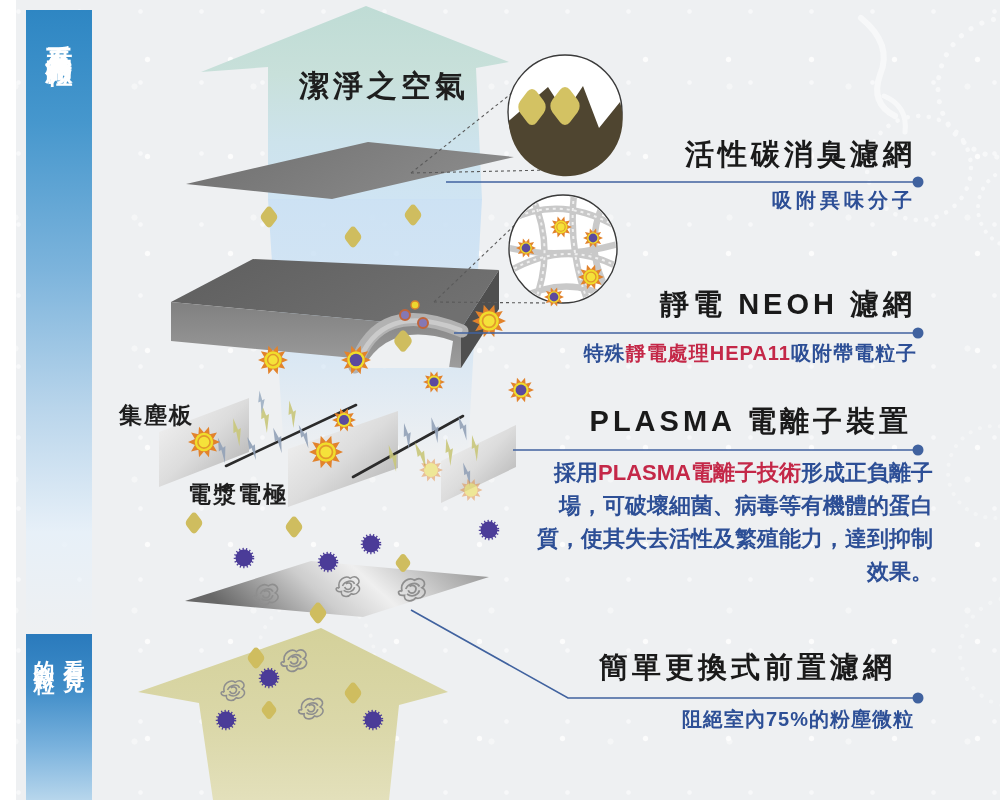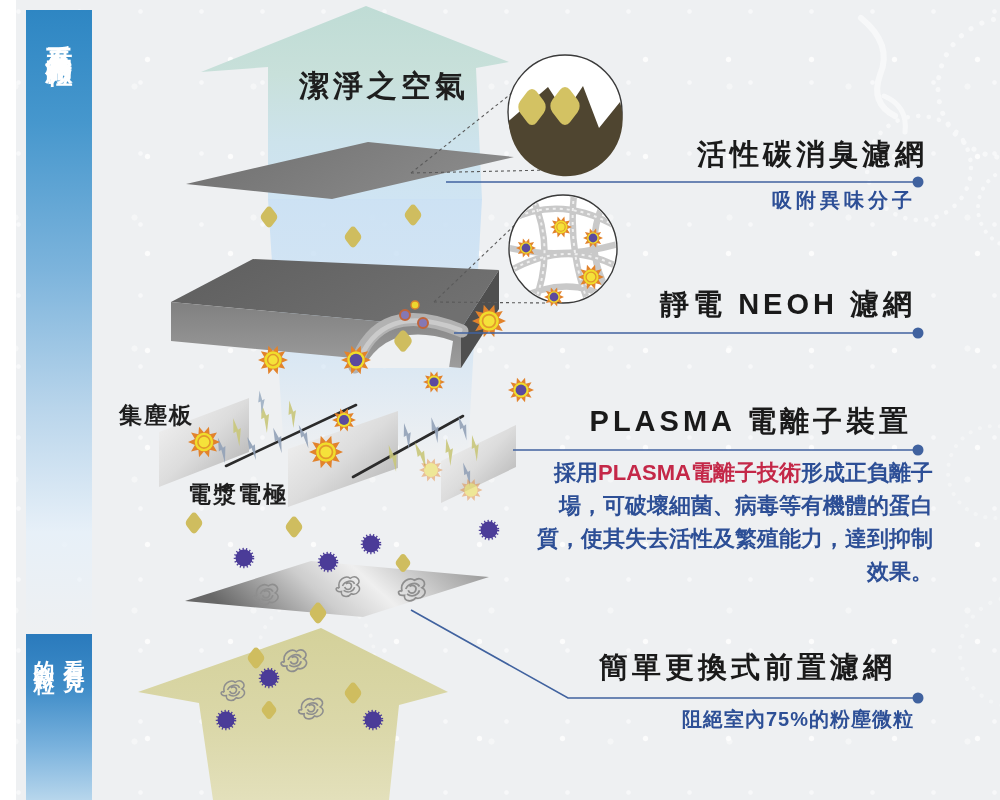--- a/index.html
+++ b/index.html
@@ -33,21 +33,21 @@
   
   .diag-label{color:#1e1e1e;font-weight:bold;}
   .clean-air{left:283px;top:66px;font-size:30px;letter-spacing:4px;}
   .dirty-air{left:176px;top:745px;font-size:26px;letter-spacing:3px;}
   .collector{left:103px;top:400px;font-size:23px;letter-spacing:2px;}
   .electrode{left:172px;top:479px;font-size:23px;letter-spacing:2px;}
 
   
   .sec-title{color:#1a1a1a;font-weight:bold;font-size:29px;letter-spacing:4px;text-align:right;}
   .sec-sub{color:#2d4f96;font-weight:bold;font-size:20px;}
-  .t1{right:88px;top:135px;}
+  .t1{right:100px;top:135px;}
   .s1{right:100px;top:187px;letter-spacing:4px;}
   .t2{right:100px;top:285px;}
   .s2{right:99px;top:340px;letter-spacing:1px;}
   .t3{right:104px;top:402px;text-align:right;}
   .t4{right:120px;top:648px;text-align:center;}
   .s4{right:102px;top:706px;letter-spacing:1px;}
   .para{left:519px;top:456px;width:398px;font-size:22px;line-height:33px;
         font-weight:bold;color:#2d4f96;white-space:normal;text-align:right;}
   .red{color:#c42848;}
 </style>
@@ -353,20 +353,21 @@
 </div>
 
 <div class="txt diag-label clean-air">潔淨之空氣</div>
 <div class="txt diag-label collector">集塵板</div>
 <div class="txt diag-label electrode">電漿電極</div>
 
 <div class="txt sec-title t1">活性碳消臭濾網</div>
 <div class="txt sec-sub s1">吸附異味分子</div>
 
 <div class="txt sec-title t2">靜電 NEOH 濾網</div>
+<div class="txt sec-sub s2"><span>特殊</span><span class="red">靜電處理HEPA11</span><span>吸附帶電粒子</span></div>
 
 <div class="txt sec-title t3">PLASMA 電離子裝置</div>
 <div class="txt para"><span>採用</span><span class="red">PLASMA電離子技術</span><span>形成正負離子場，可破壞細菌、病毒等有機體的蛋白質，使其失去活性及繁殖能力，達到抑制效果。</span></div>
 
 <div class="txt sec-title t4">簡單更換式前置濾網</div>
 <div class="txt sec-sub s4">阻絕室內75%的粉塵微粒</div>
 
 </div>
 
 </body></html>

